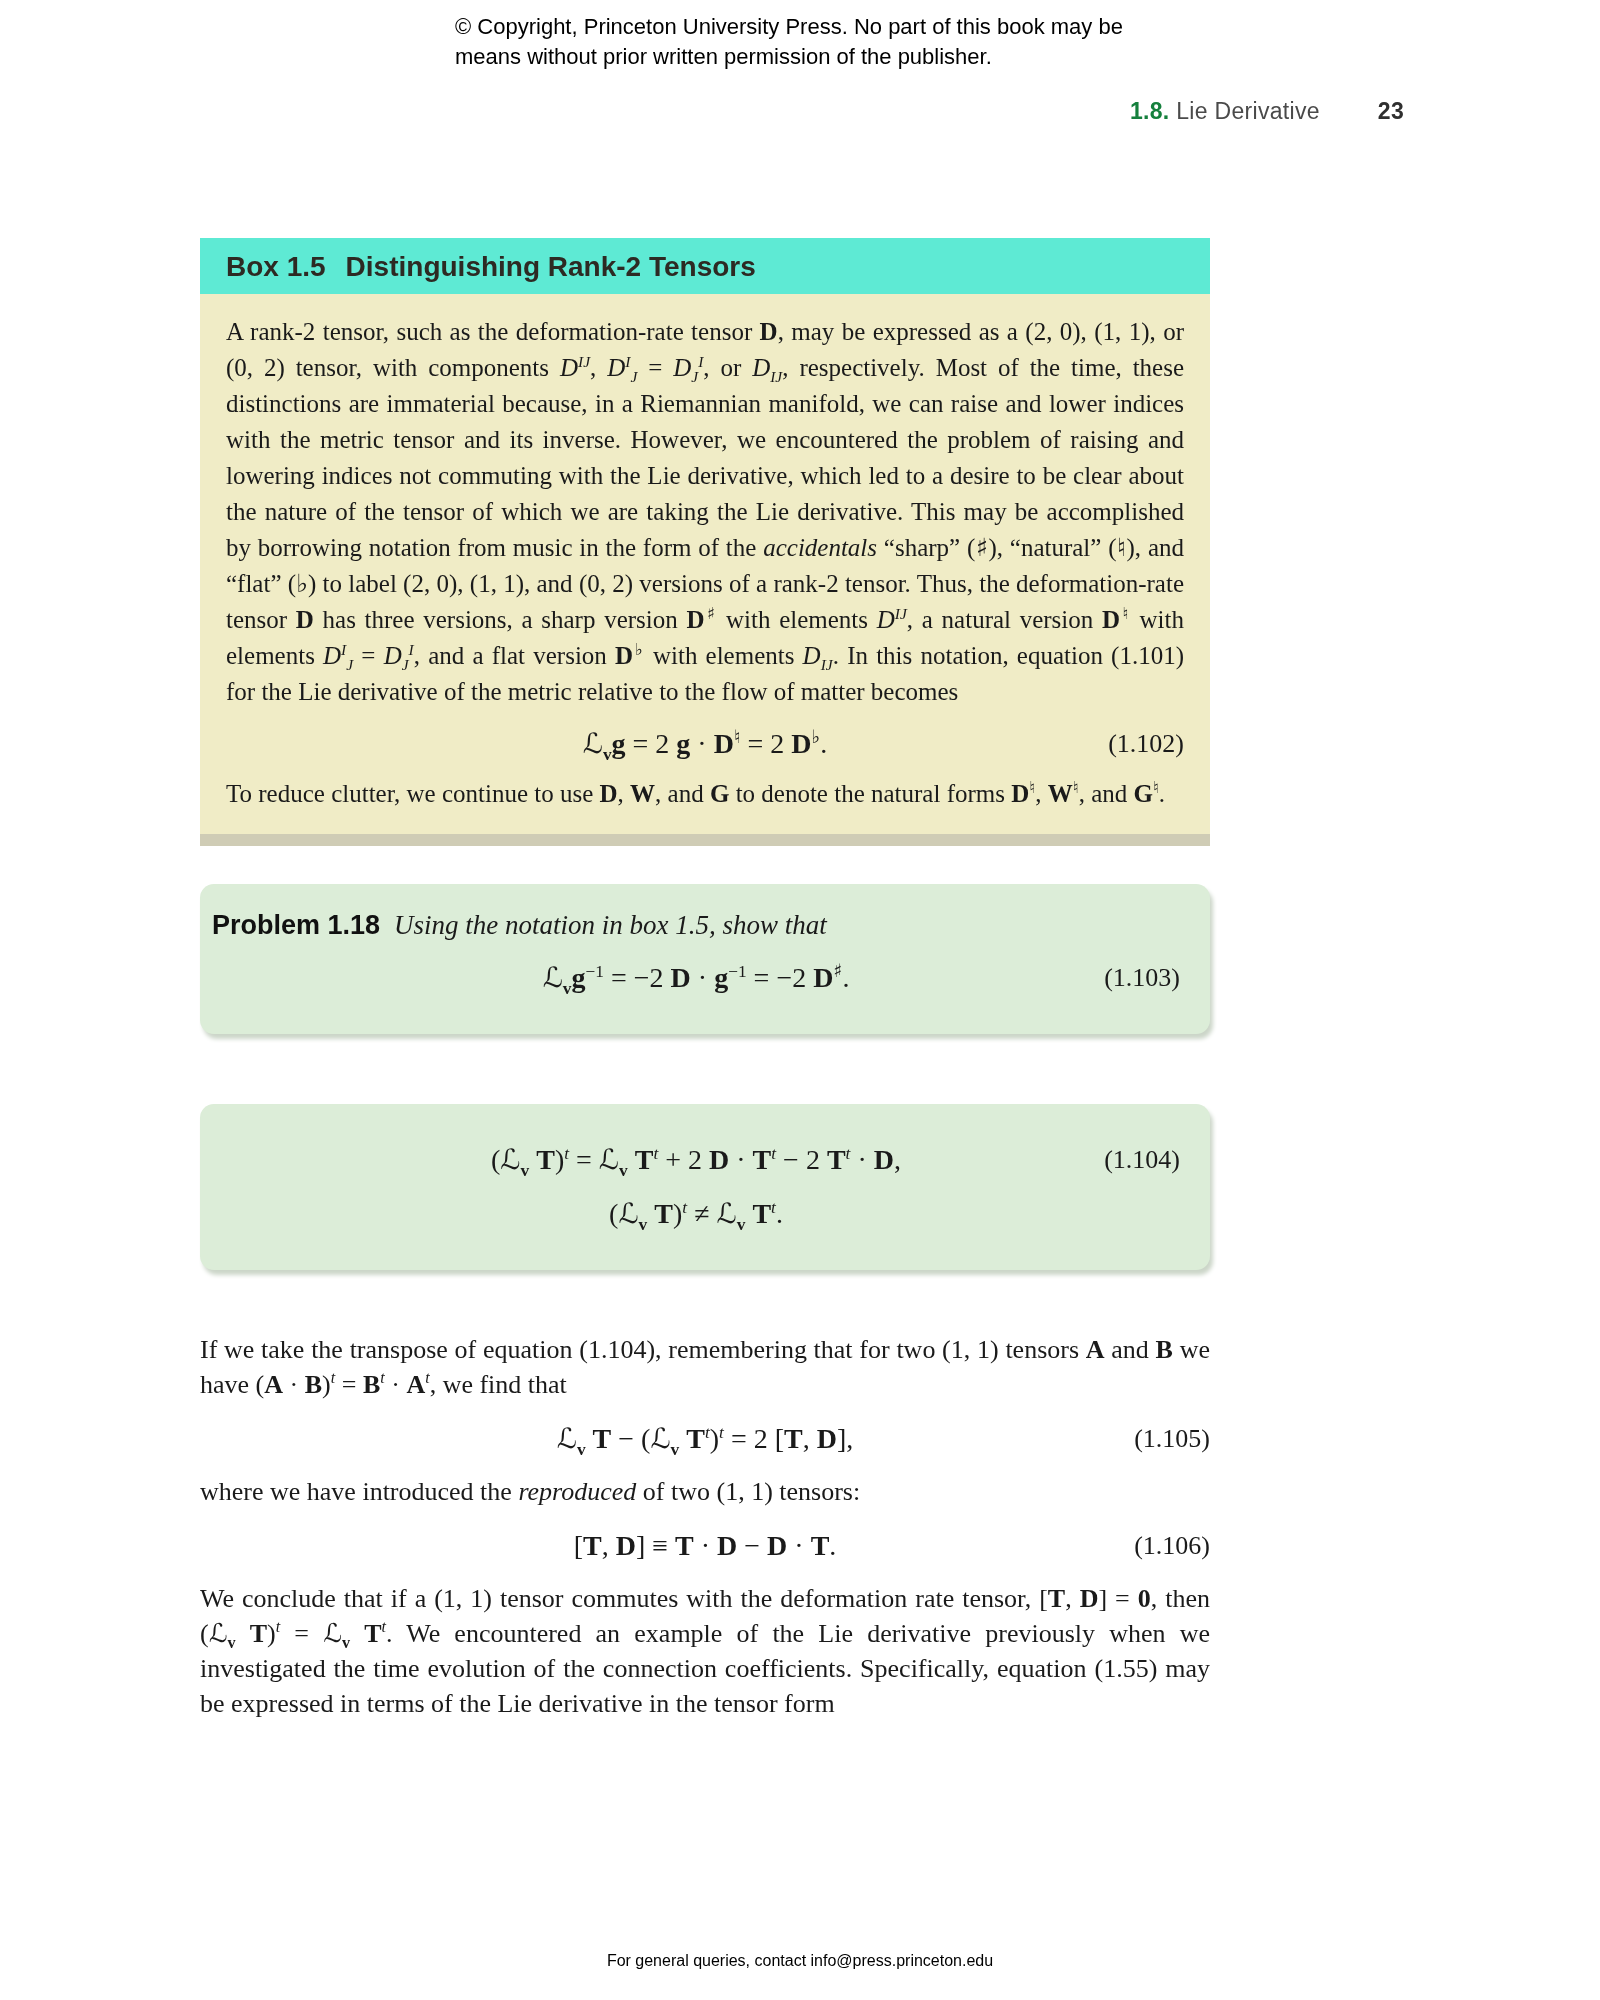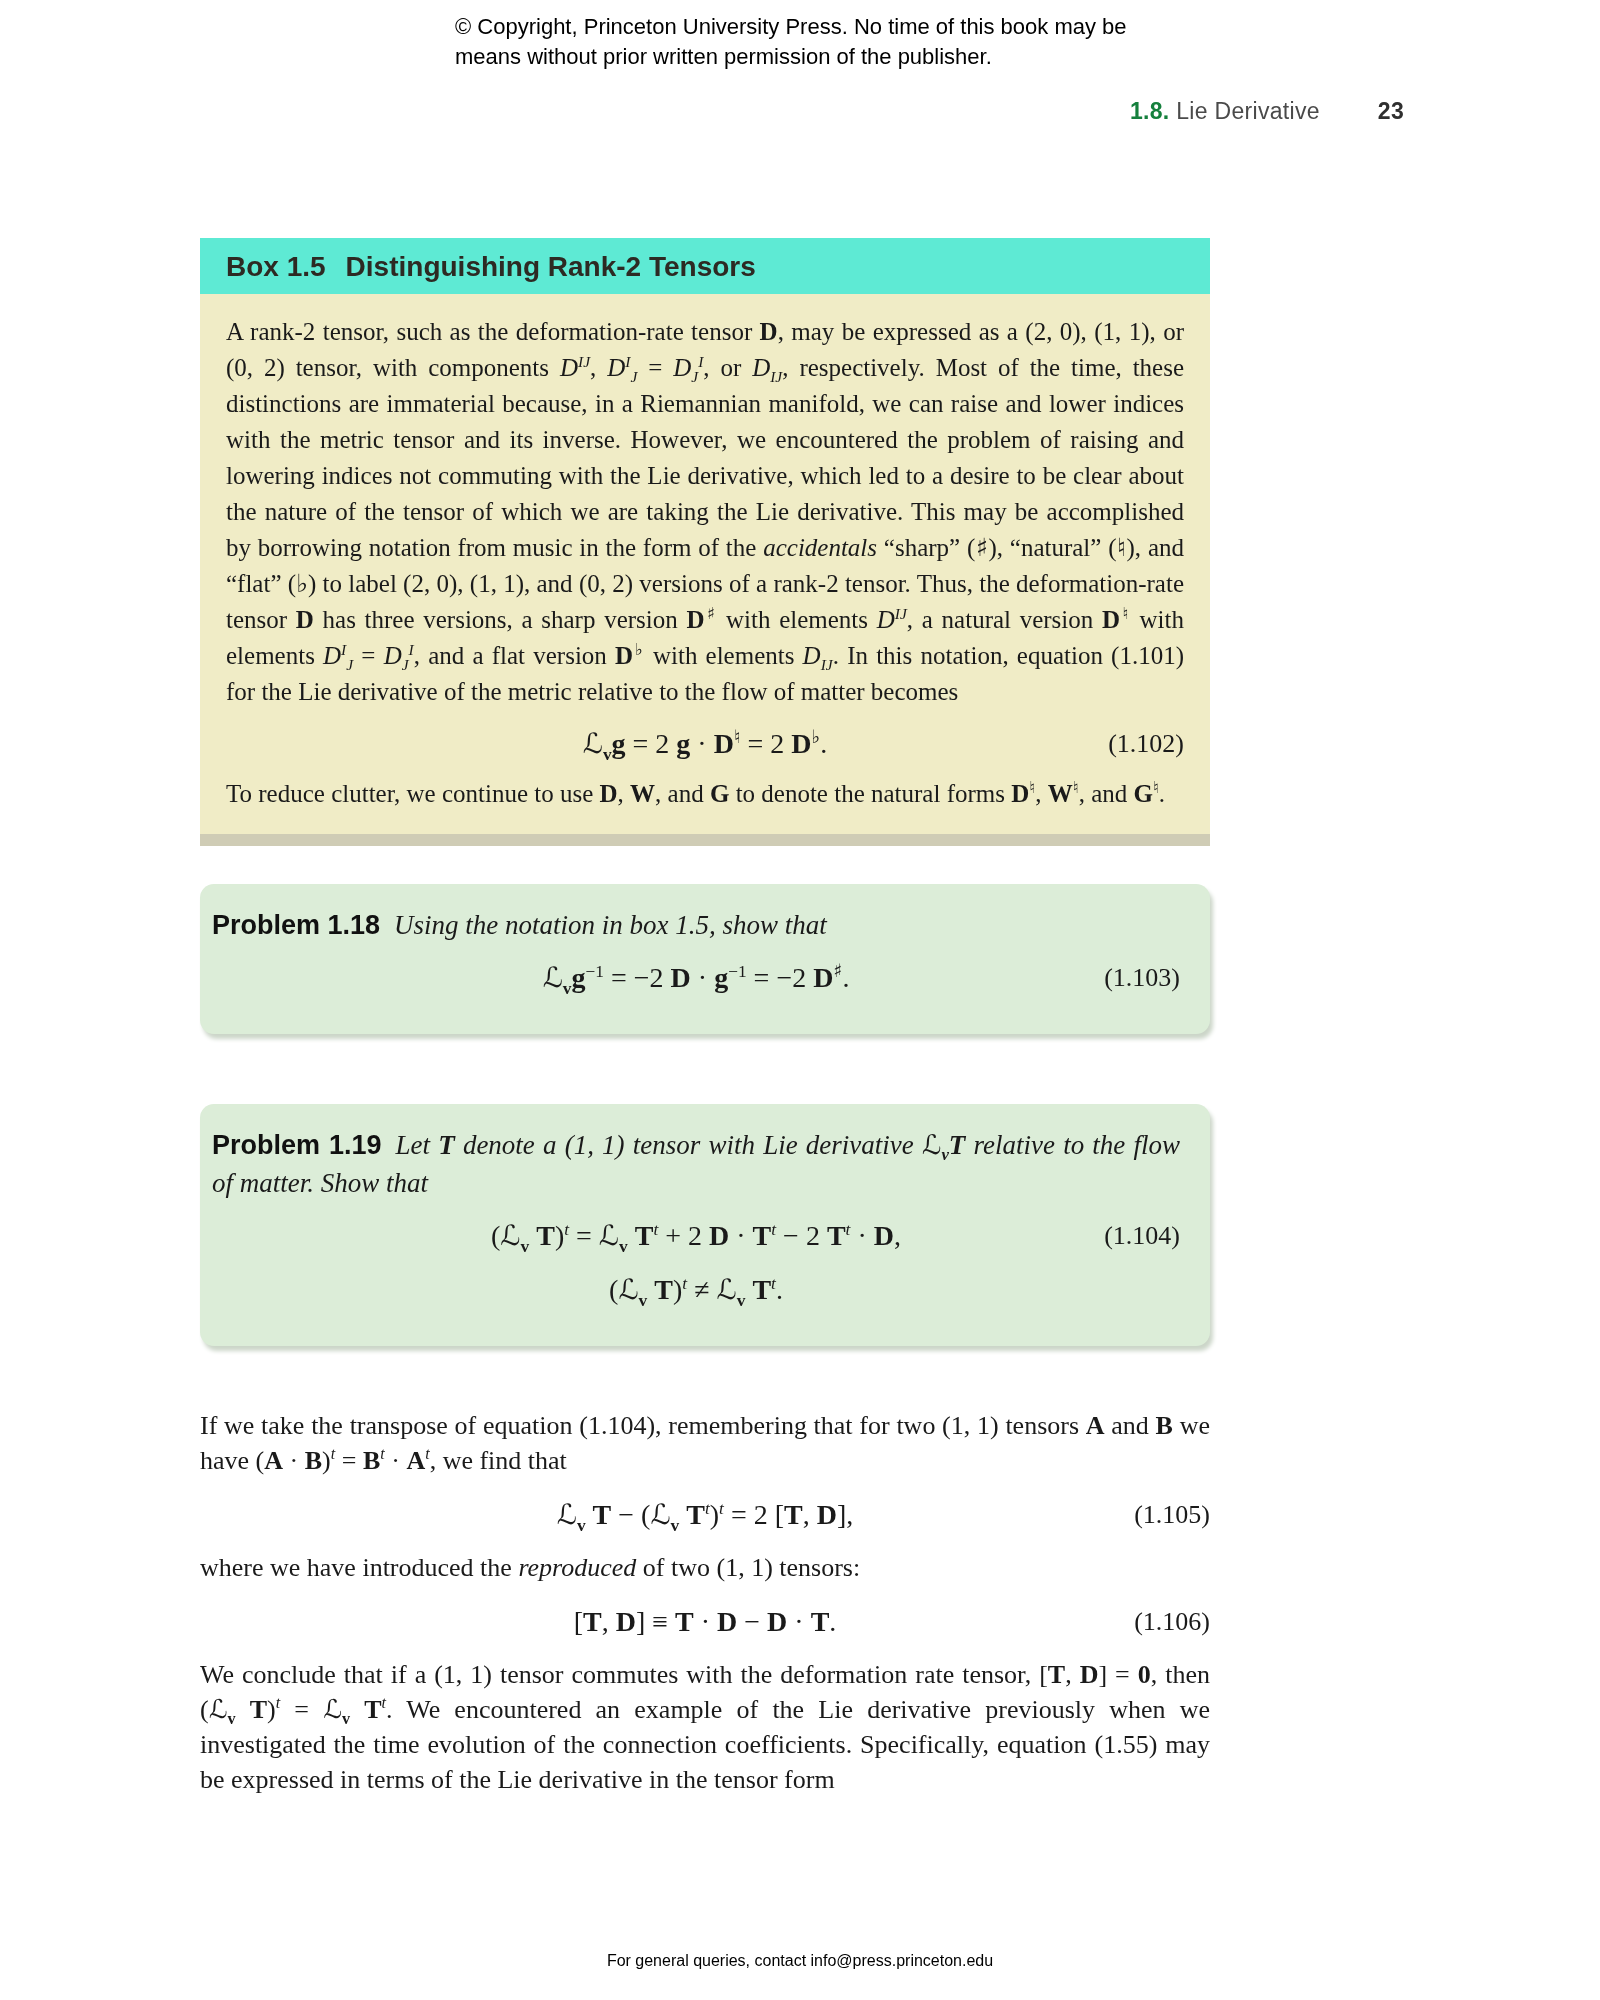--- a/index.html
+++ b/index.html
@@ -101,21 +101,21 @@
     font-family:"Liberation Sans", sans-serif;
     font-size:16px; color:#000000;
   }
 </style>
 </head>
 <body>
 
 <div class="page">
 
   <div class="copyright">
-    <div>© Copyright, Princeton University Press. No time of this book may be</div>
+    <div>© Copyright, Princeton University Press. No part of this book may be</div>
     <div>means without prior written permission of the publisher.</div>
   </div>
 
   <div class="running-head">
     <span class="sec-num">1.8.</span><span> Lie Derivative</span><span class="pg-num">23</span>
   </div>
 
   <div class="content">
 
     <section class="box15">
@@ -135,21 +135,20 @@
 
     <section class="problem problem-118">
       <p><span class="prob-label">Problem 1.18</span><span class="prob-statement">Using the notation in box 1.5, show that</span></p>
       <div class="eq-row">
         <span><span class="scrL">ℒ</span><sub class="bv">v</sub><b>g</b><sup>−1</sup> = −2 <b>D</b> · <b>g</b><sup>−1</sup> = −2 <b>D</b><sup class="mus">♯</sup>.</span>
         <span class="eq-num">(1.103)</span>
       </div>
     </section>
 
     <section class="problem problem-119">
-      <p class="prob-cont"><span class="prob-label">Problem 1.19</span><span class="prob-statement">Let <b>T</b> denote a (1, 1) tensor with Lie derivative <span class="scrL">ℒ</span><sub class="bv">v</sub><b>T</b> relative to the flow of matter. Show that</span></p>
       <div class="eq-row">
         <span>(<span class="scrL">ℒ</span><sub class="bv">v</sub> <b>T</b>)<sup><i>t</i></sup> = <span class="scrL">ℒ</span><sub class="bv">v</sub> <b>T</b><sup><i>t</i></sup> + 2 <b>D</b> · <b>T</b><sup><i>t</i></sup> − 2 <b>T</b><sup><i>t</i></sup> · <b>D</b>,</span>
         <span class="eq-num">(1.104)</span>
       </div>
       <div class="eq-row">
         <span>(<span class="scrL">ℒ</span><sub class="bv">v</sub> <b>T</b>)<sup><i>t</i></sup> ≠ <span class="scrL">ℒ</span><sub class="bv">v</sub> <b>T</b><sup><i>t</i></sup>.</span>
       </div>
     </section>
 
     <section class="body-text">

